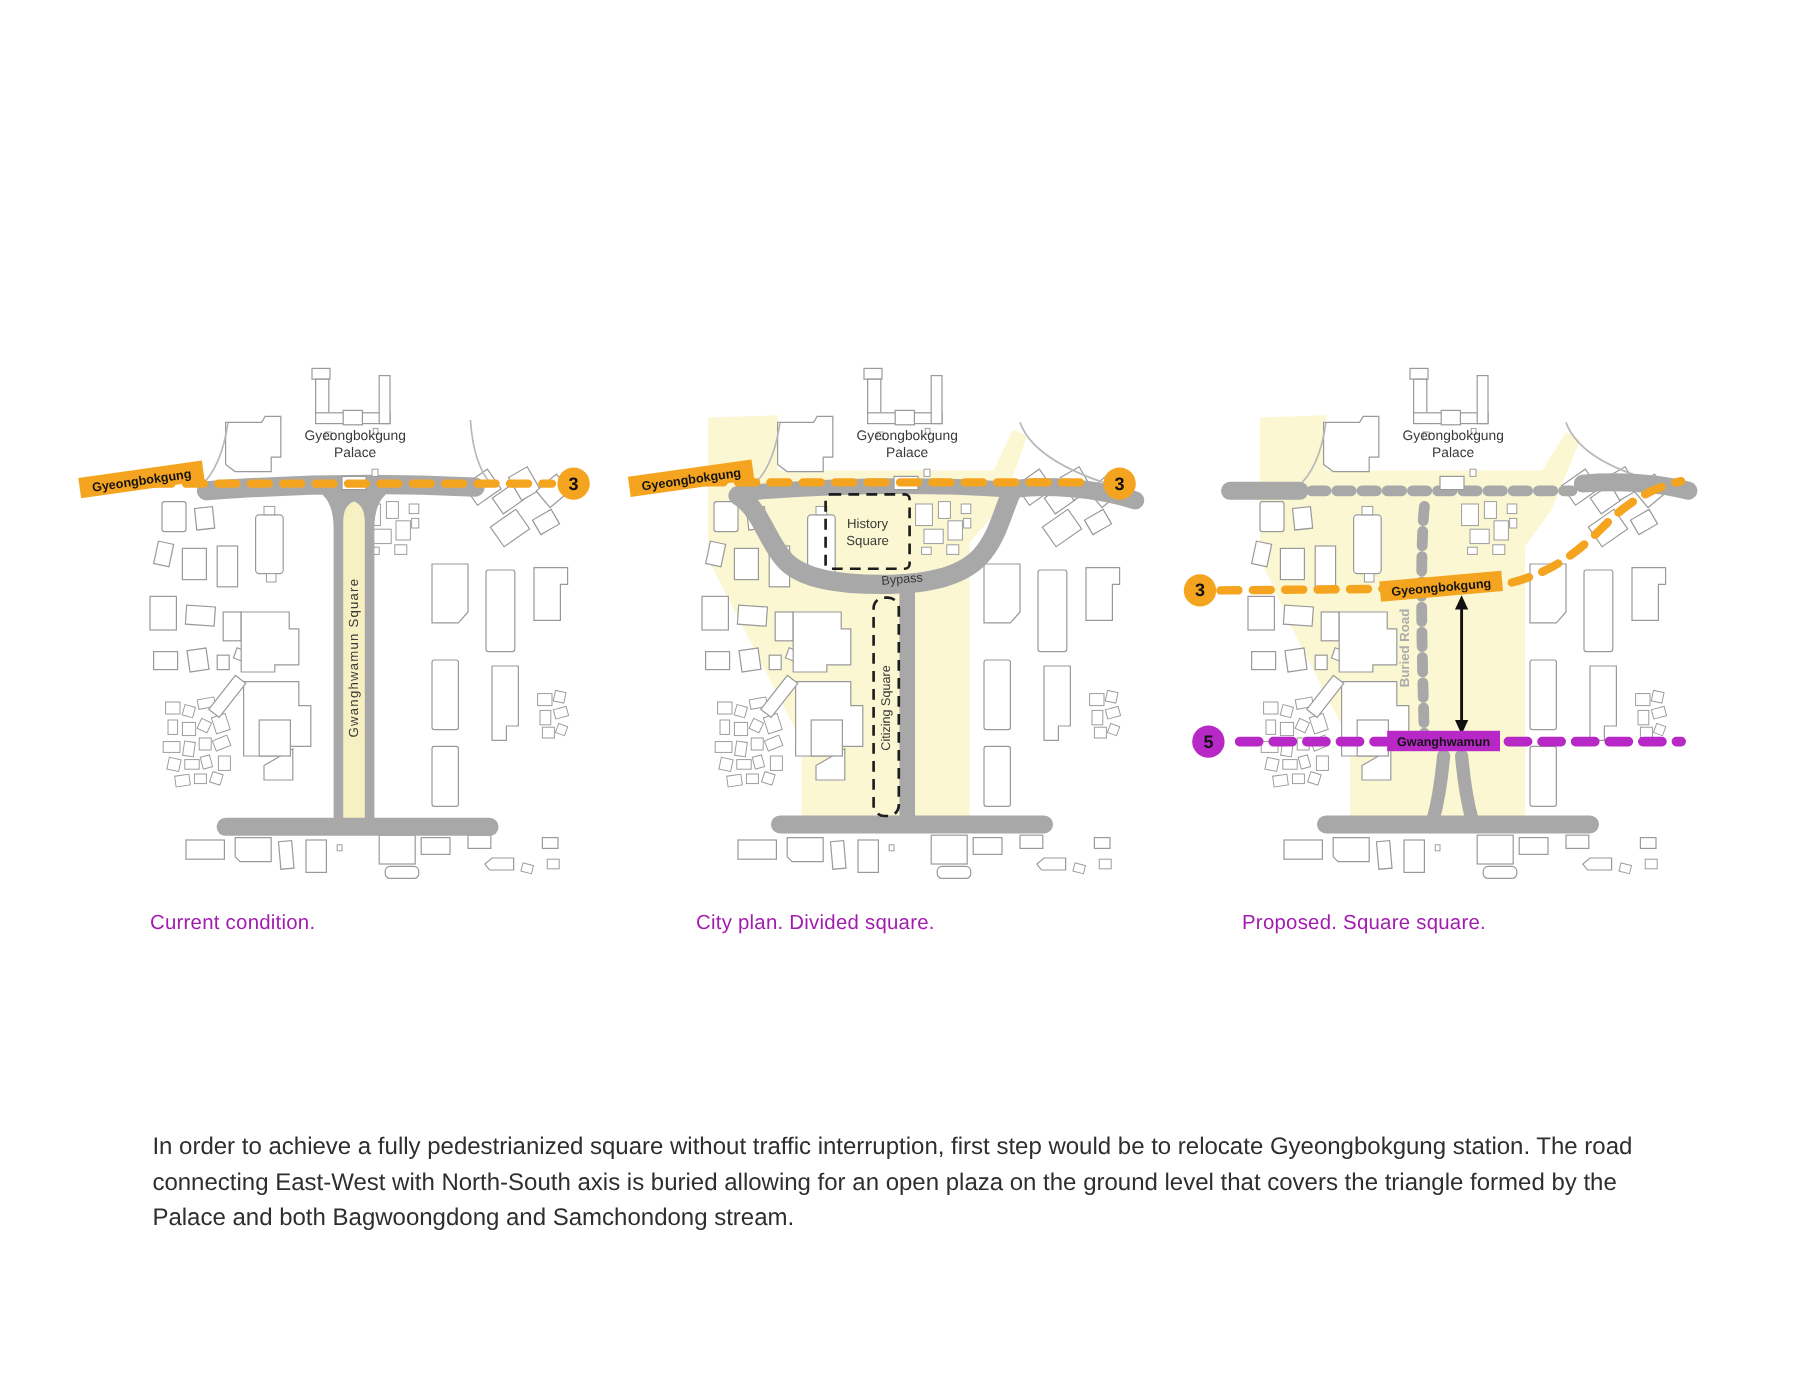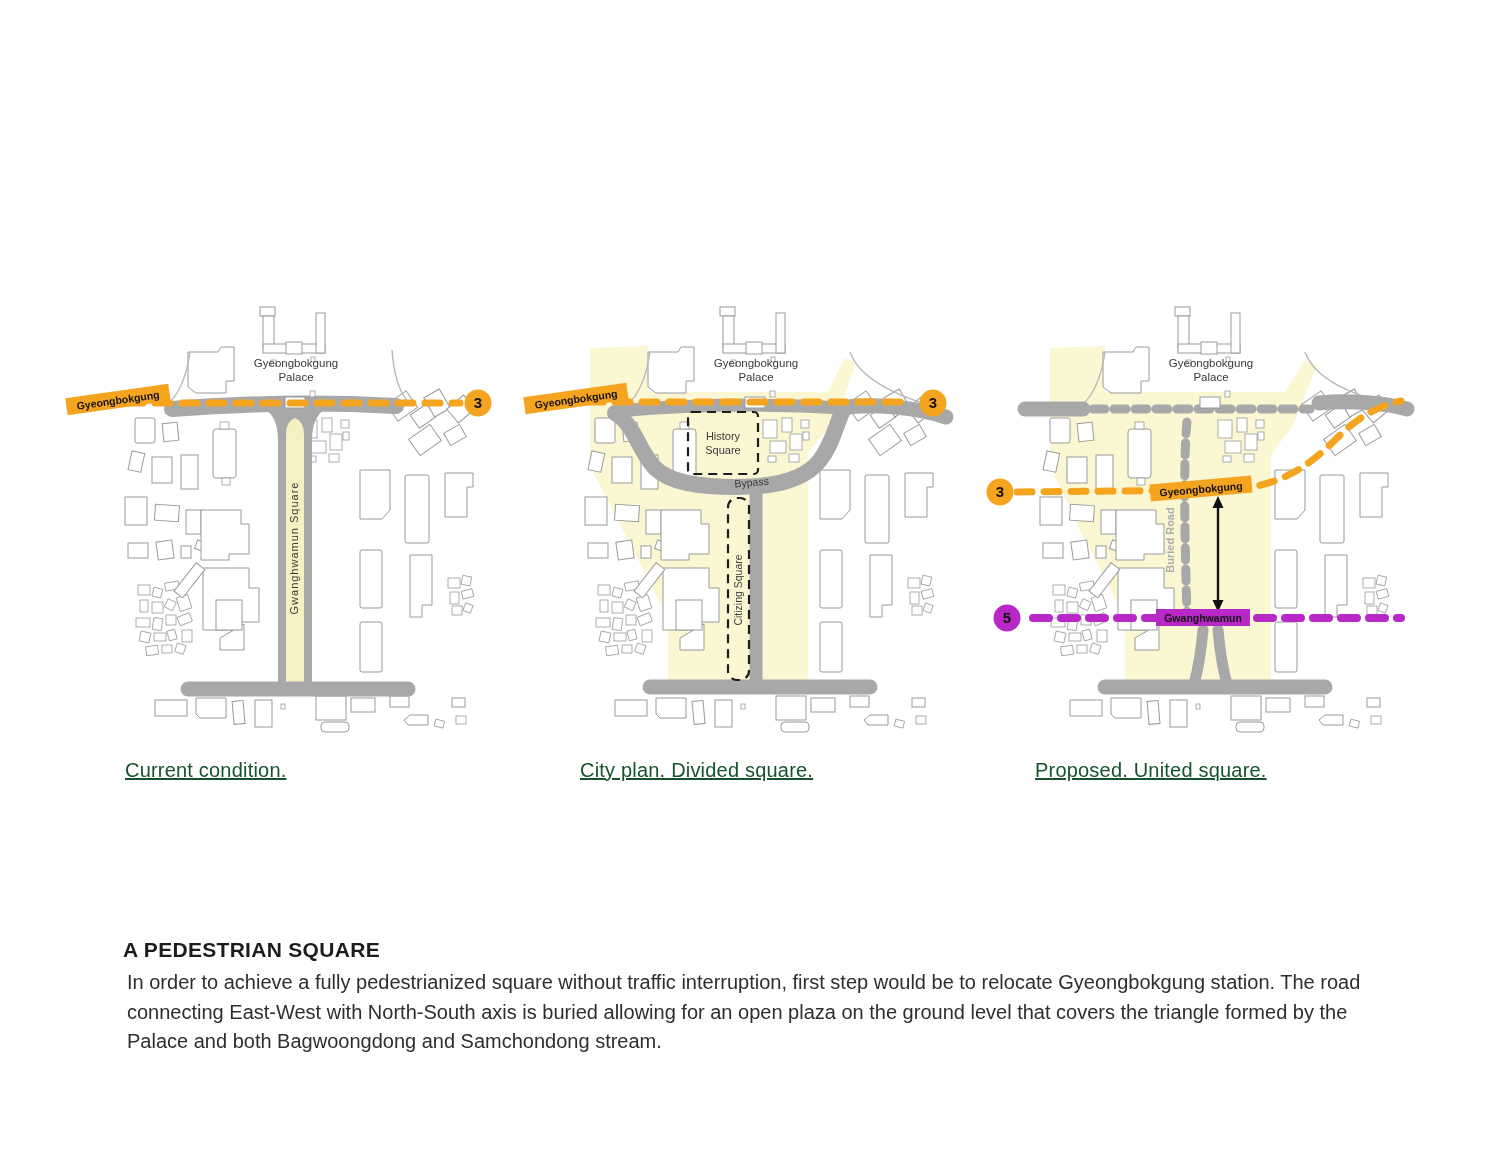--- a/index.html
+++ b/index.html
@@ -1,20 +1,20 @@
 <!DOCTYPE html>
 <html style="--orange: #F5A41F; --magenta: #B728C6; --road: #A8A8A8; --outline: #9A9A9A; --yellow: #FBF7D2; --strip: #F6F0C2;"><head>
 <meta charset="utf-8">
 <style>
   html,body{margin:0;padding:0;background:#fff;}
   .page{position:relative;width:1500px;height:1154px;background:#fff;overflow:hidden;
         font-family:"Liberation Sans",sans-serif;}
   .panel{position:absolute;top:300px;width:450px;height:450px;}
   #panel-current{left:60px;} #panel-cityplan{left:520px;} #panel-proposed{left:975px;}
-  .caption{position:absolute;top:759px;font-size:20px;color:#14532d;letter-spacing:.2px;text-decoration:underline;}
+  .caption{position:absolute;top:759px;font-size:17px;color:#a21caf;letter-spacing:.2px;}
   #cap-current{left:125px;} #cap-cityplan{left:580px;text-align:center;} #cap-proposed{left:1035px;}
   .textblock{position:absolute;left:123px;top:938px;width:1280px;color:#2e2e2e;}
   .textblock h2{margin:0 0 6px 0;font-size:21px;letter-spacing:.3px;color:#1c1c1c;}
   .textblock p{margin:4px;font-size:20px;line-height:29.5px;}
 
   
   .bld{fill:#fff;stroke:var(--outline);stroke-width:1;}
   .bld2{fill:#fff;stroke:var(--outline);stroke-width:.8;}
   .road{stroke:var(--road);fill:none;stroke-linecap:round;}
   .thin{stroke:#b8b8b8;fill:none;stroke-width:1.4;}
@@ -243,20 +243,19 @@
 
     <text x="236" y="67" text-anchor="middle" class="lbl" font-size="11.5">Gyeongbokgung</text>
     <text x="236" y="81" text-anchor="middle" class="lbl" font-size="11.5">Palace</text>
     <g transform="translate(199,240) rotate(-90)">
       <text text-anchor="middle" fill="#ADADAD" font-size="11" font-family="Liberation Sans, sans-serif" font-weight="bold">Buried Road</text>
     </g>
   </svg>
 
   <div class="caption" id="cap-current">Current condition.</div>
   <div class="caption" id="cap-cityplan">City plan. Divided square.</div>
-  <div class="caption" id="cap-proposed">Proposed. United square.</div>
+  <div class="caption" id="cap-proposed">Proposed. Square square.</div>
 
   <div class="textblock">
-    <h2>A PEDESTRIAN SQUARE</h2>
     <p>In order to achieve a fully pedestrianized square without traffic interruption, first step would be to relocate Gyeongbokgung station. The road connecting East-West with North-South axis is buried allowing for an open plaza on the ground level that covers the triangle formed by the Palace and both Bagwoongdong and Samchondong stream.</p>
   </div>
 
 </div>
 
 </body></html>

